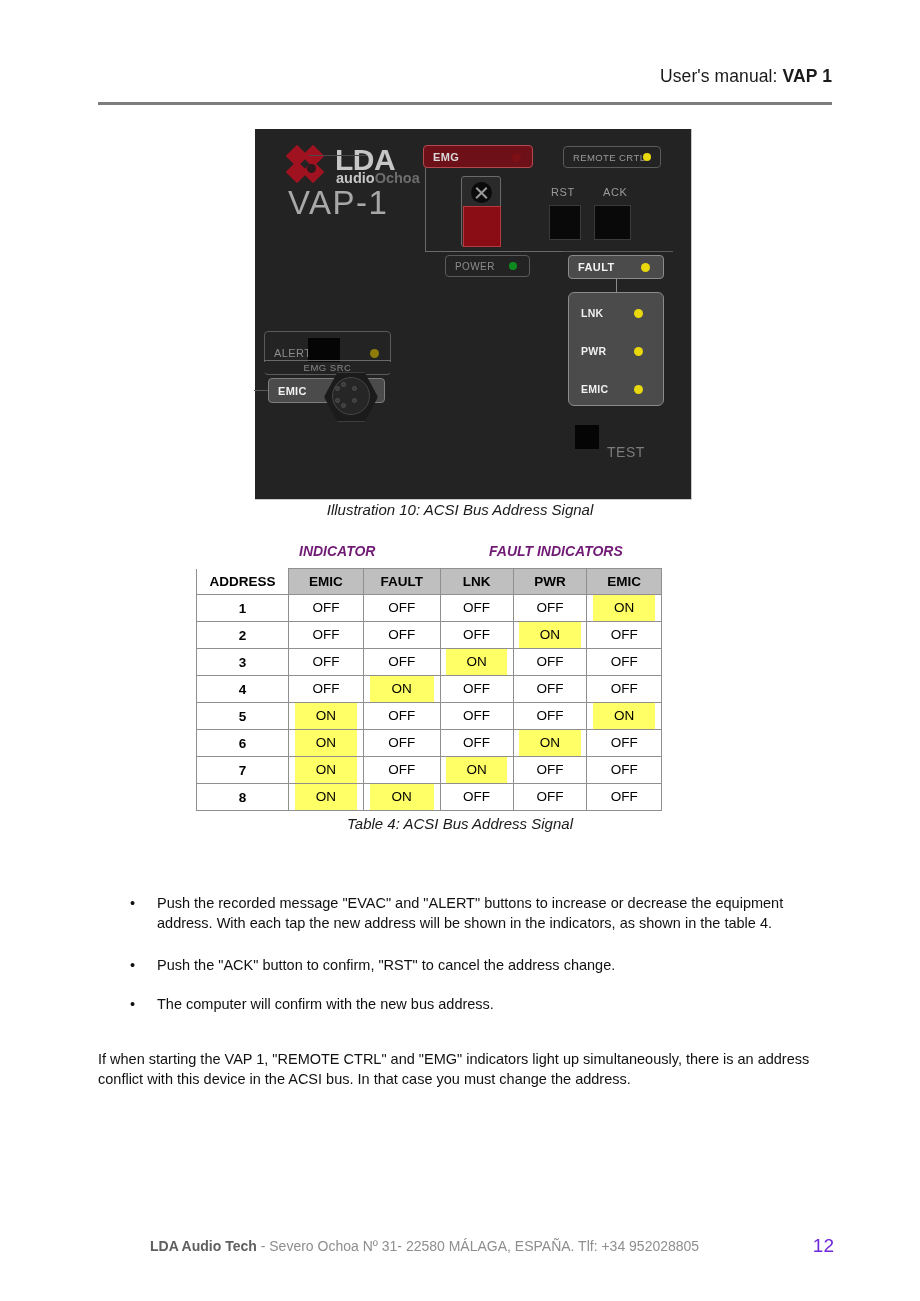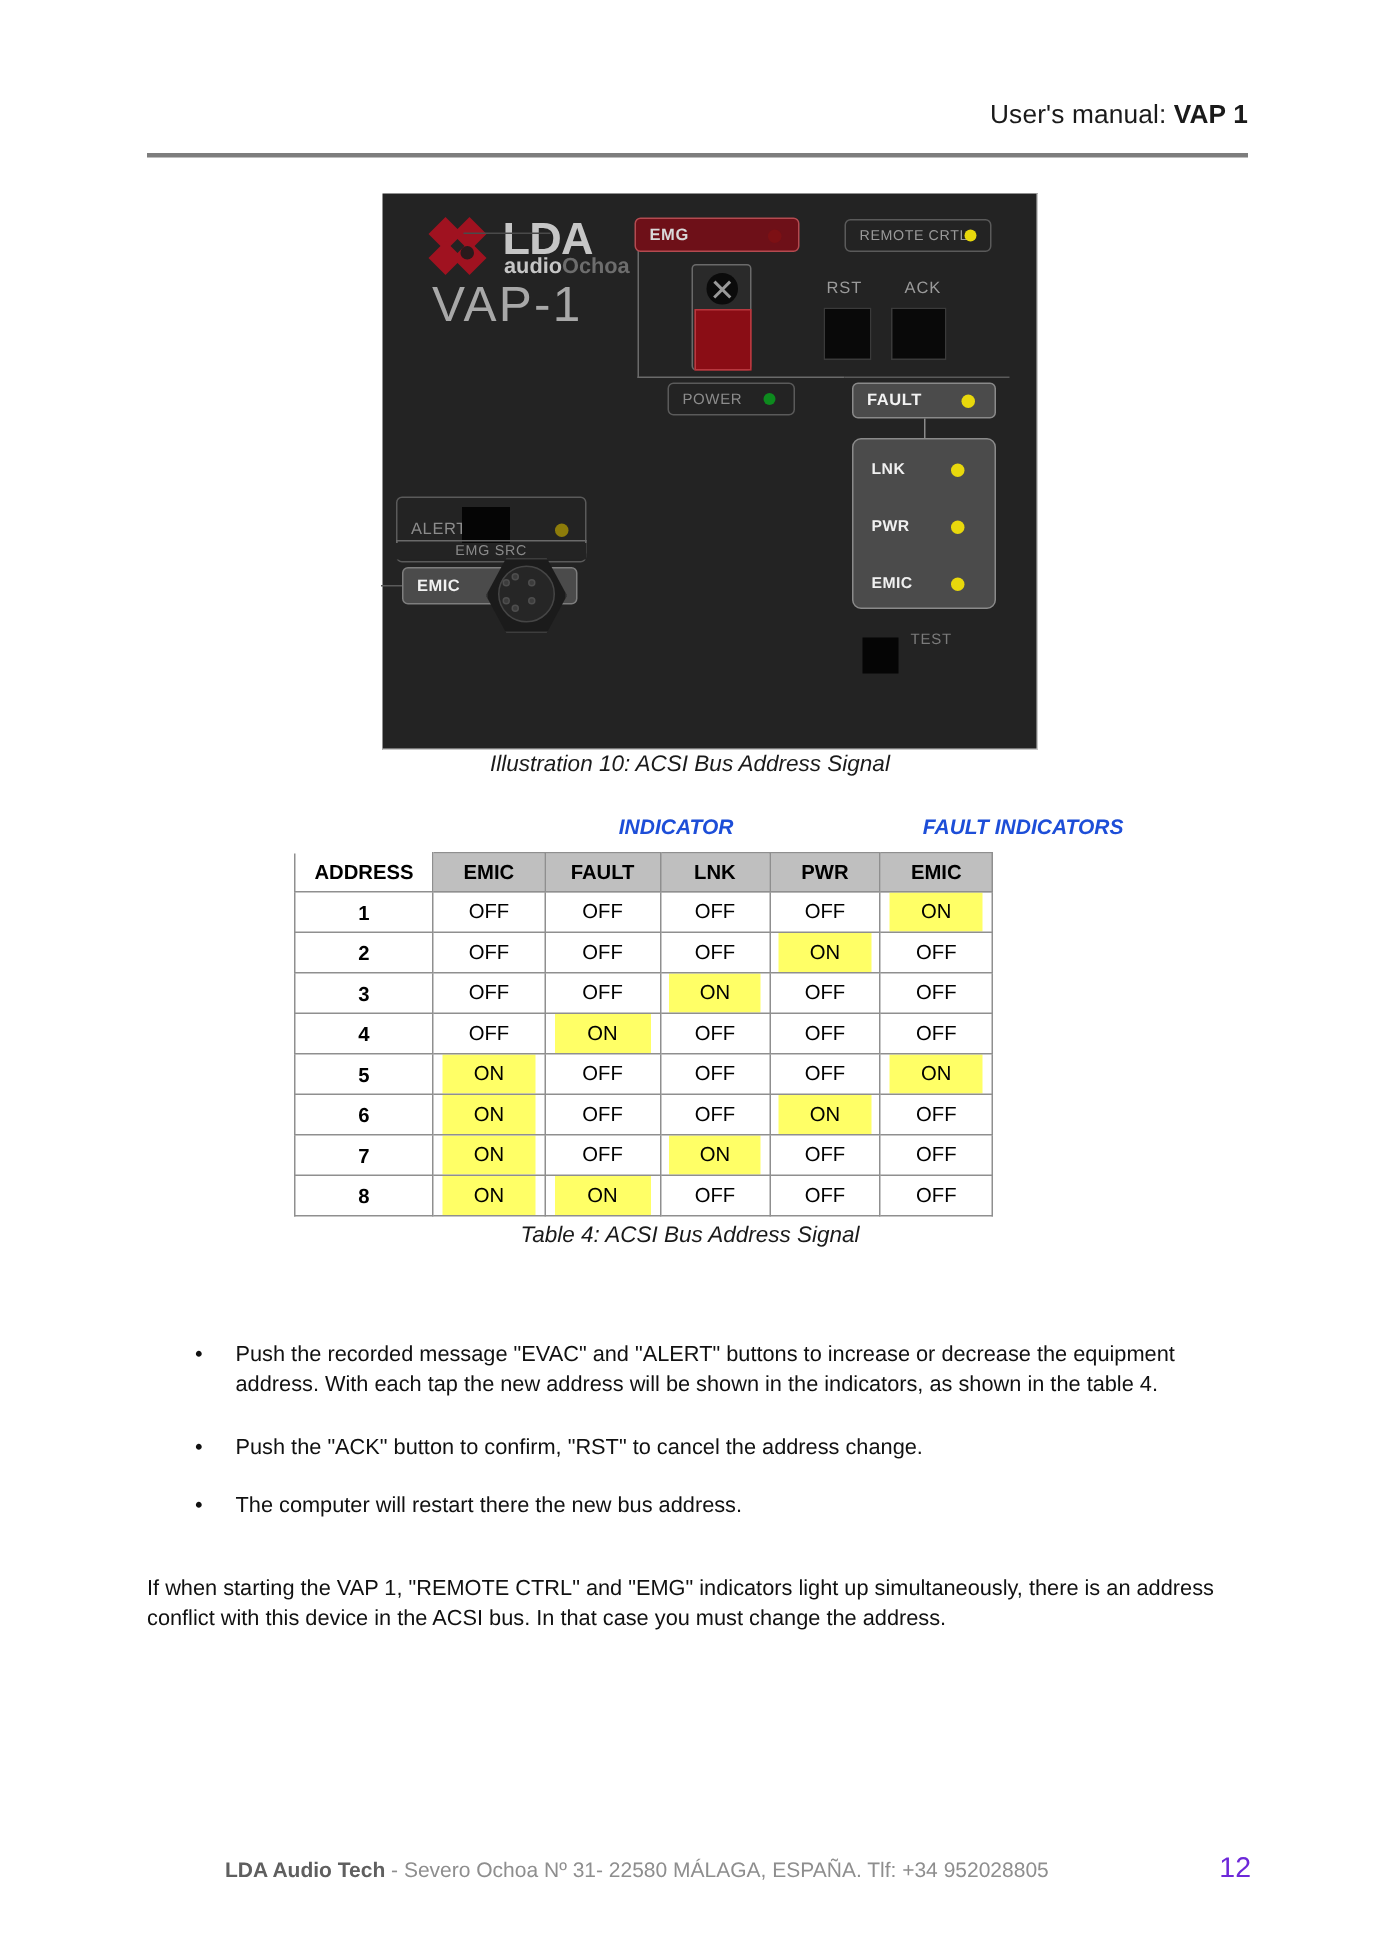--- a/index.html
+++ b/index.html
@@ -270,43 +270,43 @@
     font-size: 10.5px; font-weight: bold; color: #f0f0f0; letter-spacing: 0.3px;
   }
   .fault-row .led { right: 20px; top: 4px; }
 
   
   .test-btn {
     position: absolute; left: 320px; top: 296px;
     width: 24px; height: 24px; background: #050505;
   }
   .test-lbl {
-    position: absolute; left: 352px; top: 292px;
-    font-size: 10px; color: #7b7b7b; letter-spacing: 0.5px;
+    position: absolute; left: 352px; top: 315px;
+    font-size: 14px; color: #7b7b7b; letter-spacing: 0.5px;
   }
 
   
   .caption {
     position: absolute;
     width: 100%; text-align: center;
     font-size: 15px; font-style: italic; color: #1a1a1a;
   }
   .cap-illus { top: 501px; left: 0; }
   .cap-table { top: 815px; left: 0; }
 
   
   .tbl-groups {
     position: absolute;
     left: 196px; top: 543px; width: 553px;
     height: 22px;
   }
   .grp {
     position: absolute;
     font-size: 14px; font-weight: bold; font-style: italic;
-    color: #1d4ed8; text-align: right;
+    color: #701a75; text-align: left;
   }
   .grp-ind   { left: 103px; width: 190px; top: 0; }
   .grp-fault { left: 293px; width: 260px; top: 0; }
 
   table.acsi {
     position: absolute;
     left: 196px; top: 568px;
     width: 466px;
     border-collapse: collapse;
     font-size: 13.5px;
@@ -653,21 +653,21 @@
   <div class="bullet">
     <span class="dot">•</span>
     <span>Push the recorded message "EVAC" and "ALERT" buttons to increase or decrease the equipment address. With each tap the new address will be shown in the indicators, as shown in the table 4.</span>
   </div>
   <div class="bullet" style="margin-top:22px;">
     <span class="dot">•</span>
     <span>Push the "ACK" button to confirm, "RST" to cancel the address change.</span>
   </div>
   <div class="bullet" style="margin-top:19px;">
     <span class="dot">•</span>
-    <span>The computer will restart there the new bus address.</span>
+    <span>The computer will confirm with the new bus address.</span>
   </div>
 </div>
 
 <div class="closing">If when starting the VAP 1, "REMOTE CTRL" and "EMG" indicators light up simultaneously, there is an address conflict with this device in the ACSI bus. In that case you must change the address.</div>
 
 <div class="footer">
   <div class="footer-text"><b>LDA Audio Tech</b><span> - Severo Ochoa Nº 31- 22580 MÁLAGA, ESPAÑA. Tlf: +34 952028805</span></div>
   <div class="footer-page">12</div>
 </div>
 

